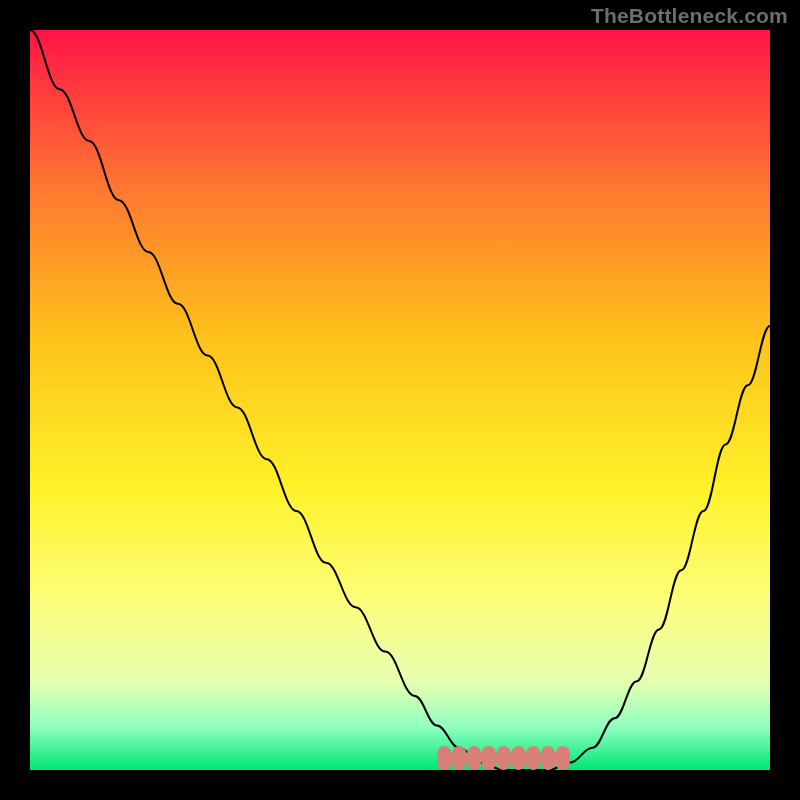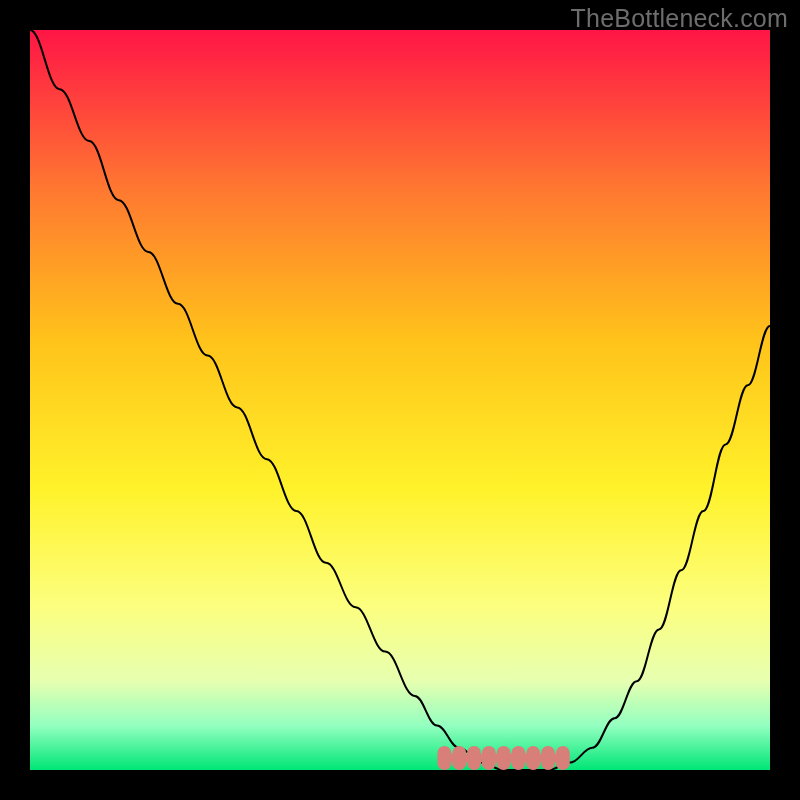--- a/index.html
+++ b/index.html
@@ -13,22 +13,22 @@
   }
   .wrap {
     position: relative;
     width: 800px;
     height: 800px;
   }
   .attribution {
     position: absolute;
     top: 4px;
     right: 12px;
-    font-size: 25px;
-    font-weight: 400;
+    font-size: 21px;
+    font-weight: 700;
     color: #6d6d6d;
     letter-spacing: 0.2px;
     z-index: 10;
   }
   svg.chart {
     position: absolute;
     top: 0;
     left: 0;
   }
 </style>

